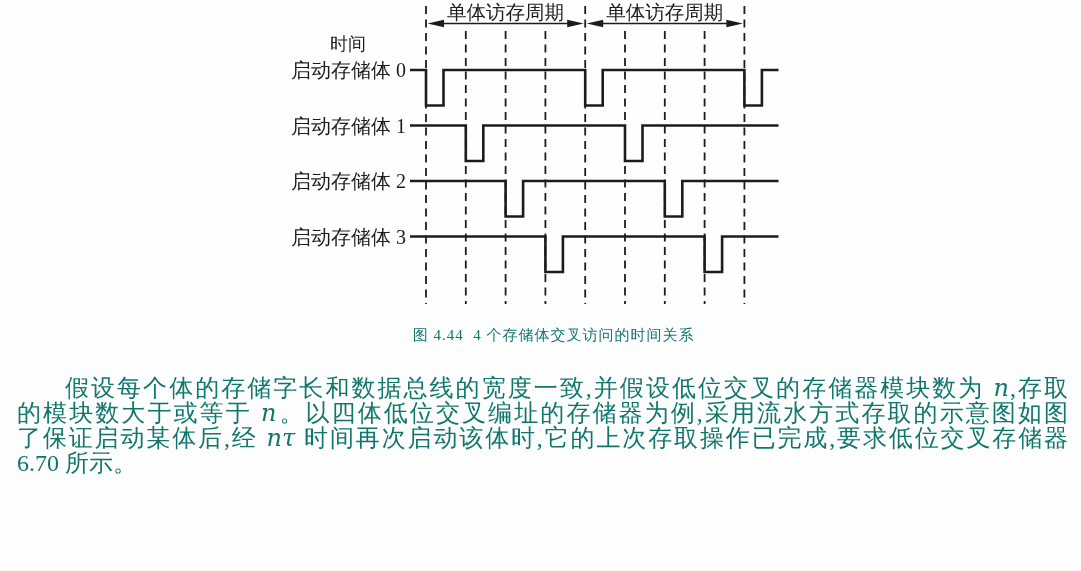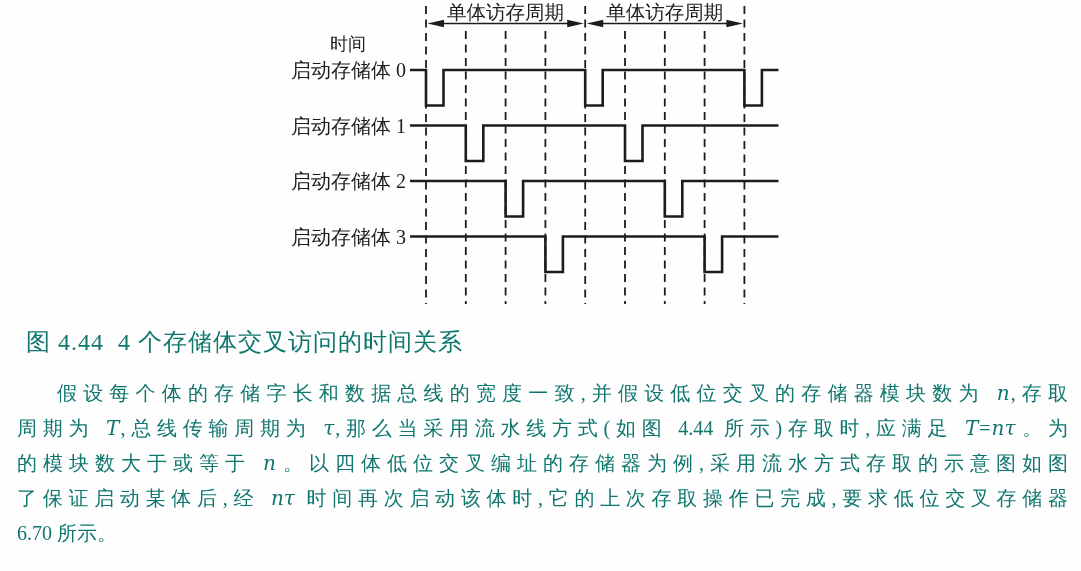--- a/index.html
+++ b/index.html
@@ -12,30 +12,31 @@
     color:#0f766e;
   }
   #timing-svg{position:absolute;top:0;left:0;}
   #timing-svg text{
     font-family:"Liberation Serif","DejaVu Serif",serif;
     fill:#1c1c1c;
   }
   .caption{
     position:absolute;
     top:326px;left:26px;right:0;
-    font-size:24px;
+    text-align:center;
+    font-size:15px;
     white-space:pre;
     letter-spacing:1px;
   }
   #body-paragraph{
     position:absolute;
     top:376px;left:17px;
     width:1051px;
-    font-size:20px;
-    line-height:35px;
+    font-size:24px;
+    line-height:25px;
   }
   .body-line{
     text-align:justify;
     text-align-last:justify;
     white-space:nowrap;
   }
   .body-line.indent{text-indent:2em;}
   .body-line.last{text-align-last:left;white-space:normal;}
   .math-var{
     font-style:italic;
@@ -73,18 +74,17 @@
         <path d="M 410 125.5 L 465.8 125.5 L 465.8 161 L 483.3 161 L 483.3 125.5 L 625 125.5 L 625 161 L 642.5 161 L 642.5 125.5 L 778.5 125.5" fill="none" stroke="#1c1c1c" stroke-width="2.6" stroke-linejoin="miter"></path>
         <text x="406" y="188" text-anchor="end" font-size="20">启动存储体 2</text>
         <path d="M 410 181 L 505.6 181 L 505.6 216.5 L 523.1 216.5 L 523.1 181 L 664.8 181 L 664.8 216.5 L 682.3 216.5 L 682.3 181 L 778.5 181" fill="none" stroke="#1c1c1c" stroke-width="2.6" stroke-linejoin="miter"></path>
         <text x="406" y="243.5" text-anchor="end" font-size="20">启动存储体 3</text>
         <path d="M 410 236.5 L 545.4 236.5 L 545.4 272 L 562.9 272 L 562.9 236.5 L 704.5999999999999 236.5 L 704.5999999999999 272 L 722.0999999999999 272 L 722.0999999999999 236.5 L 778.5 236.5" fill="none" stroke="#1c1c1c" stroke-width="2.6" stroke-linejoin="miter"></path>
       </svg>
     <div class="caption">图 4.44  4 个存储体交叉访问的时间关系</div>
   </div>
   <div id="body-paragraph">
       <div class="body-line indent"><span>假设每个体的存储字长和数据总线的宽度一致,并假设低位交叉的存储器模块数为 </span><span class="math-var">n</span><span>,存取</span></div>
-      <div class="body-line"><span>周期为 </span><span class="math-var">T</span><span>,总线传输周期为 </span><span class="math-var">τ</span><span>,那么当采用流水线方式(如图 4.44 所示)存取时,应满足 </span><span class="math-var">T</span><span>=</span><span class="math-var">nτ</span><span>。为</span></div>
       <div class="body-line"><span>的模块数大于或等于 </span><span class="math-var">n</span><span>。以四体低位交叉编址的存储器为例,采用流水方式存取的示意图如图</span></div>
       <div class="body-line"><span>了保证启动某体后,经 </span><span class="math-var">nτ</span><span> 时间再次启动该体时,它的上次存取操作已完成,要求低位交叉存储器</span></div>
       <div class="body-line last"><span>6.70 所示。</span></div>
     </div>
 </div>
 
 </body></html>

